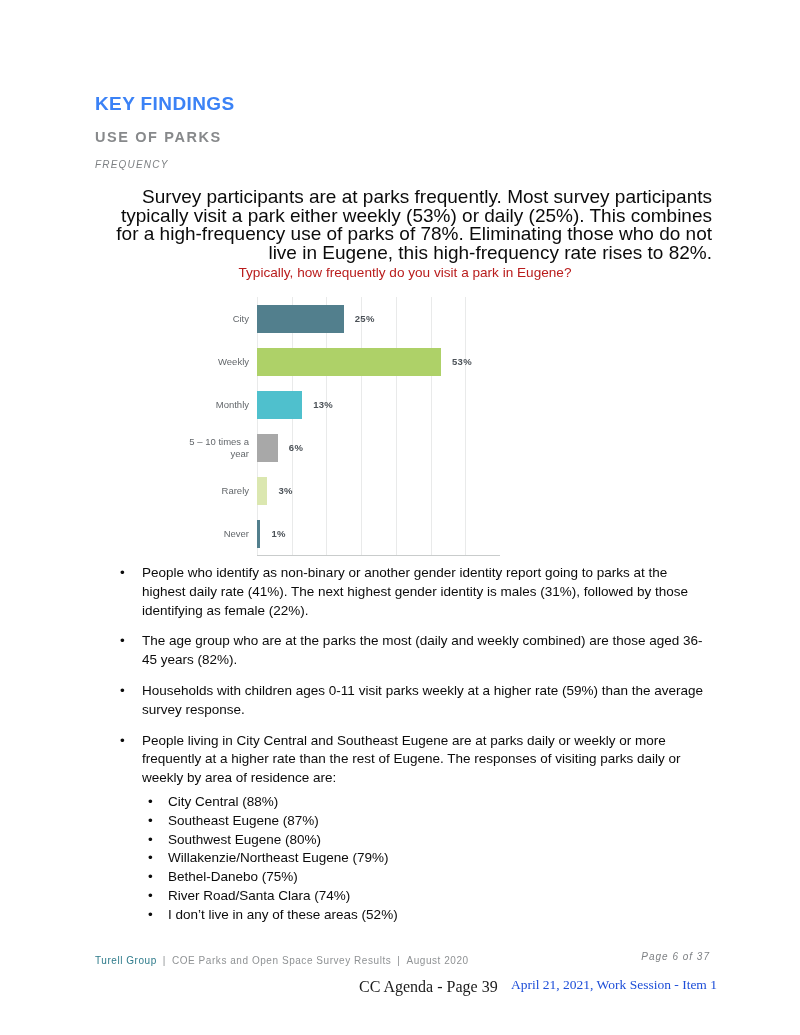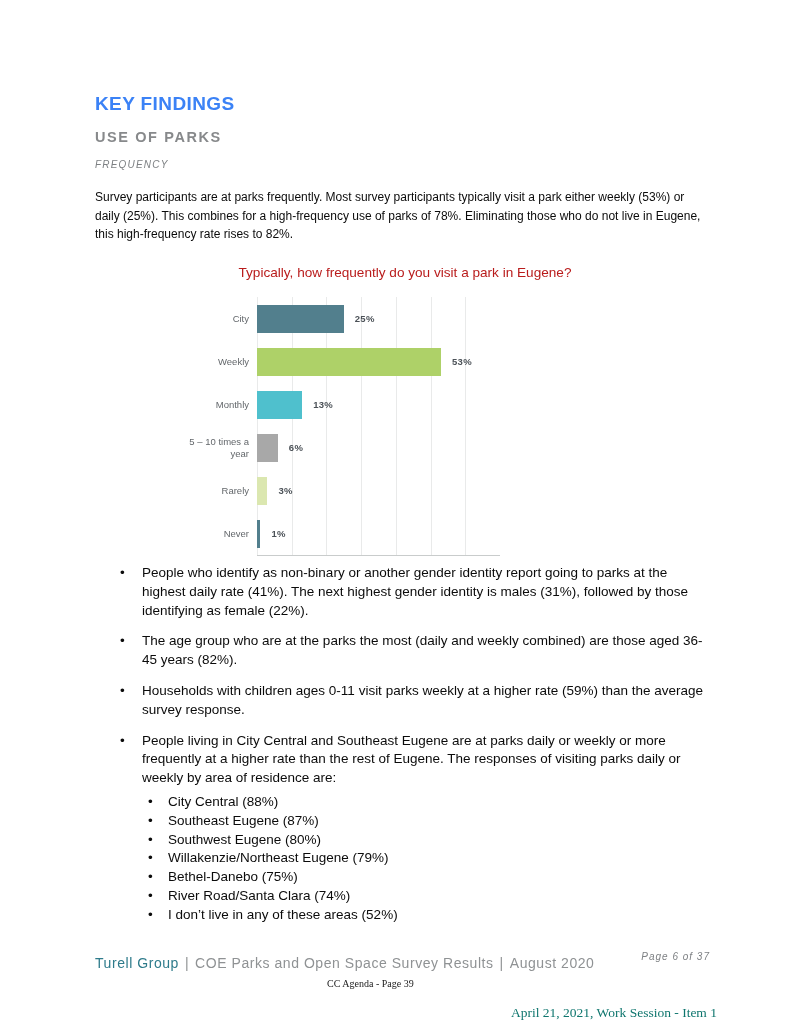--- a/index.html
+++ b/index.html
@@ -4,21 +4,21 @@
 <style>
   * { margin:0; padding:0; box-sizing:border-box; }
   html,body { background:#ffffff; }
   .page {
     position:relative; width:800px; height:1035px; background:#ffffff;
     font-family:"Liberation Sans","DejaVu Sans",sans-serif; overflow:hidden;
   }
   .h1 { position:absolute; left:95px; top:93px; font-size:19px; font-weight:bold; letter-spacing:0.4px; }
   .h2 { position:absolute; left:95px; top:129px; font-size:14.5px; font-weight:bold; color:#87898b; letter-spacing:1.6px; }
   .h3 { position:absolute; left:95px; top:159px; font-size:10px; font-style:italic; color:#7d8083; letter-spacing:1.2px; font-weight:normal; }
-  .intro { position:absolute; left:95px; top:188px; width:617px; font-size:12px; line-height:18.6px; color:#0b0b0b; }
+  .intro { position:absolute; left:95px; top:188px; width:617px; font-size:19px; line-height:18.6px; color:#0b0b0b;text-align:right; }
 
   .chart { position:absolute; left:183px; top:264px; width:444px; }
   .chart-title { font-size:13.6px; line-height:18px; text-align:center; }
   .chart-body { display:flex; margin-top:15px; }
   .labels-col { width:74px; }
   .label-row { height:43px; display:flex; align-items:center; justify-content:flex-end;
     text-align:right; padding-right:8px; font-size:9.5px; line-height:11.5px; color:#63676b; }
   .plot-area { width:243px; border-bottom:1px solid #c9cccc;
     background-image:repeating-linear-gradient(to right,#e9eaea 0,#e9eaea 1px,transparent 1px,transparent 34.71px); }
   .plot-row { height:43px; display:flex; align-items:center; }
@@ -27,24 +27,24 @@
 
   .bullets { position:absolute; left:95px; top:564px; width:617px; font-size:13.5px; line-height:18.8px; color:#0b0b0b; }
   .b-item { display:flex; margin-bottom:12px; }
   .b-marker { flex:0 0 47px; padding-left:25px; }
   .b-text { flex:1; }
   .sub-list { margin-top:5px; }
   .sb-item { display:flex; }
   .sb-marker { flex:0 0 26px; padding-left:6px; }
   .sb-text { flex:1; }
 
-  .footer-left { position:absolute; left:95px; top:955px; font-size:14px; letter-spacing:0.55px; color:#8f9294; }
+  .footer-left { position:absolute; left:95px; top:955px; font-size:10px; letter-spacing:0.55px; color:#8f9294; }
   .footer-left .sep { margin:0 6px; }
   .footer-page { position:absolute; right:90px; top:951px; font-size:10px; letter-spacing:1px; color:#7e8184;font-style:italic; }
-  .footer-cc { position:absolute; left:327px; top:978px; font-family:"Liberation Serif","DejaVu Serif",serif; font-size:10px; color:#1a1a1a; }
+  .footer-cc { position:absolute; left:359px; top:978px; font-family:"Liberation Serif","DejaVu Serif",serif; font-size:16px; color:#1a1a1a; }
   .footer-red { position:absolute; right:83px; top:977px; font-family:"Liberation Serif","DejaVu Serif",serif; font-size:13.5px; }
 </style>
 </head>
 <body>
 
 <div class="page">
 
   <div class="h1" style="color: #3b82f6;">KEY FINDINGS</div>
   <div class="h2">USE OF PARKS</div>
   <div class="h3">FREQUENCY</div>
@@ -136,15 +136,15 @@
             </div>
           </div></div>
       </div>
     </div>
 
   <div class="footer-left">
     <span style="color: rgb(46, 123, 139);">Turell Group</span><span class="sep">|</span><span>COE Parks and Open Space Survey Results</span><span class="sep">|</span><span>August 2020</span>
   </div>
   <div class="footer-page">Page 6 of 37</div>
   <div class="footer-cc">CC Agenda - Page 39</div>
-  <div class="footer-red" style="color: #0f766e; margin-top: 28px;">April 21, 2021, Work Session - Item 1</div>
+  <div class="footer-red" style="color: #1d4ed8;">April 21, 2021, Work Session - Item 1</div>
 
 </div>
 
 </body></html>

